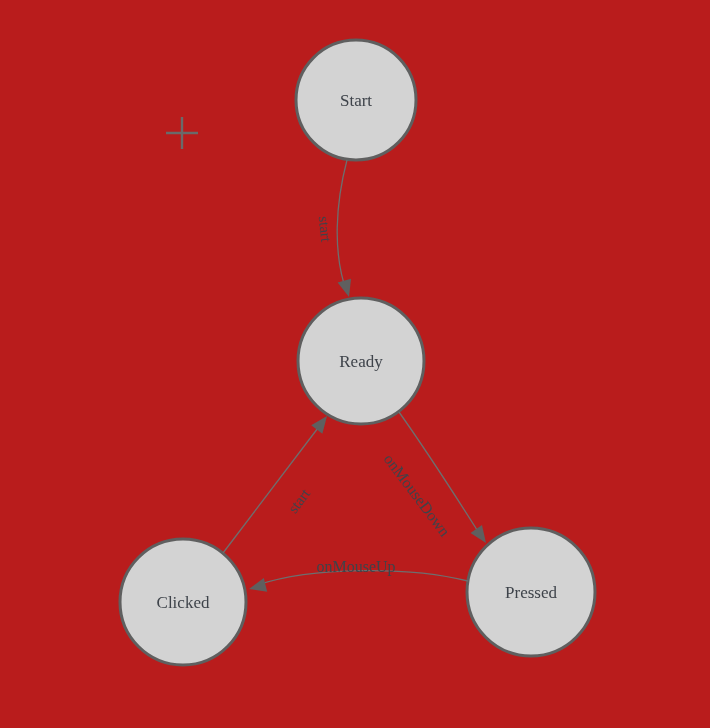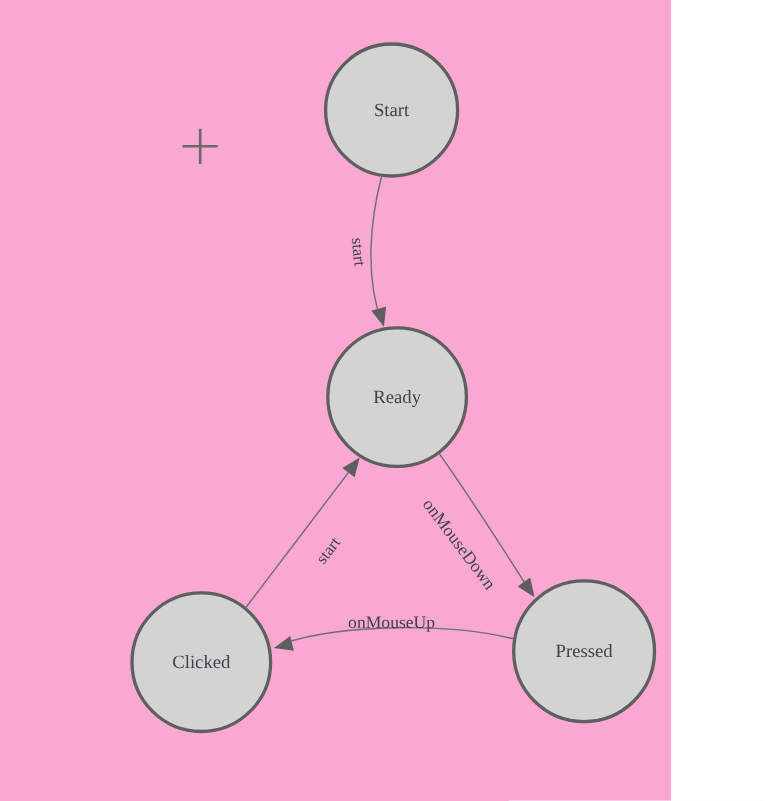--- a/index.html
+++ b/index.html
@@ -6,23 +6,23 @@
     margin: 0;
     padding: 0;
     background: #ffffff;
     width: 710px;
     height: 728px;
     overflow: hidden;
     font-family: "Liberation Serif", "DejaVu Serif", serif;
   }
   .canvas-wrap {
     position: relative;
-    width: 610px;
+    width: 710px;
     height: 728px;
-    background: #f9a8d4;
+    background: #b91c1c;
     text-align: right;
   }
   svg { display: block; }
   .node-circle { }
   .node-label {
     font-family: "Liberation Serif", "DejaVu Serif", serif;
   }
   .edge-path { fill: none; }
   .edge-label {
     font-family: "Liberation Serif", "DejaVu Serif", serif;

